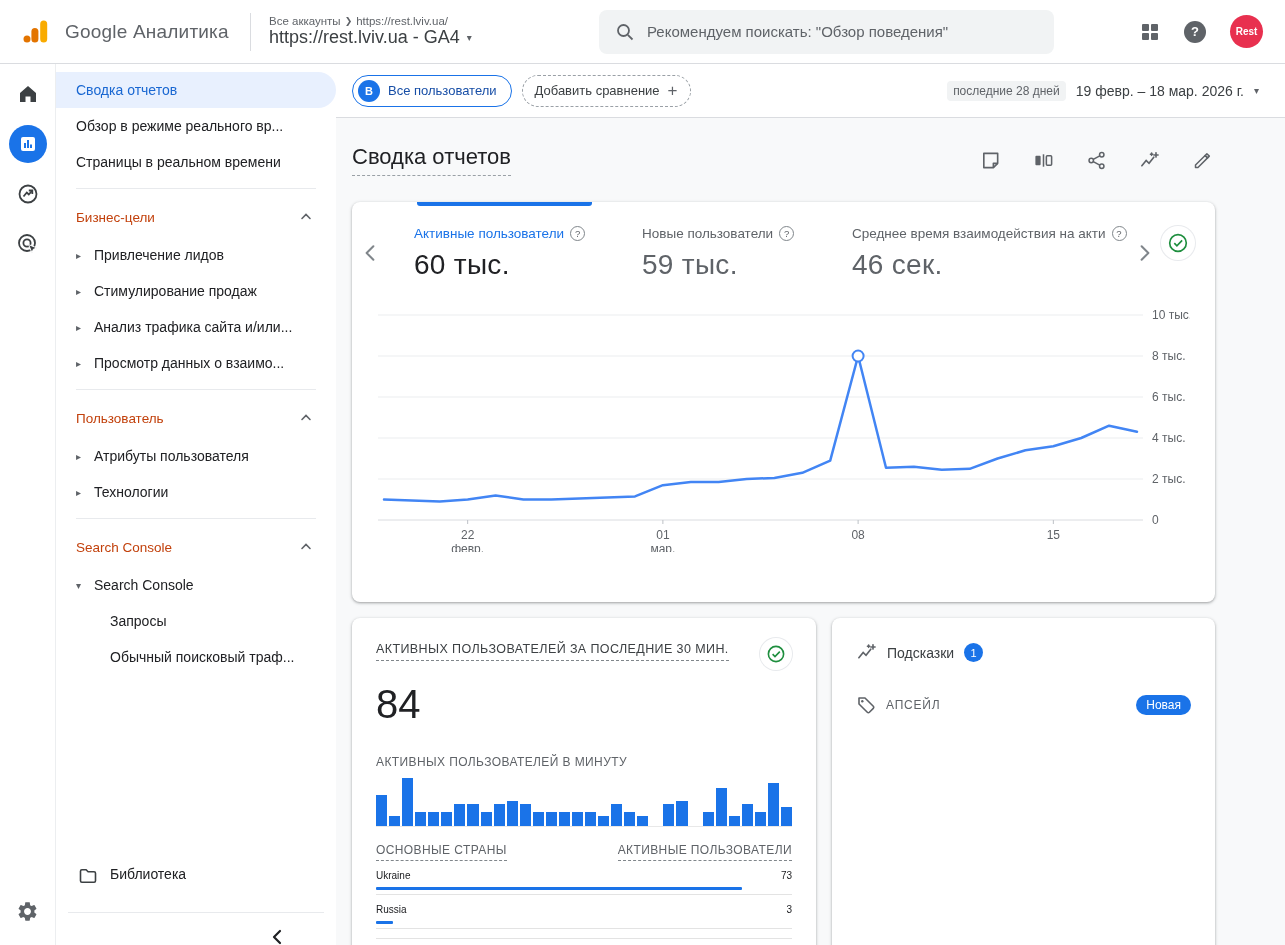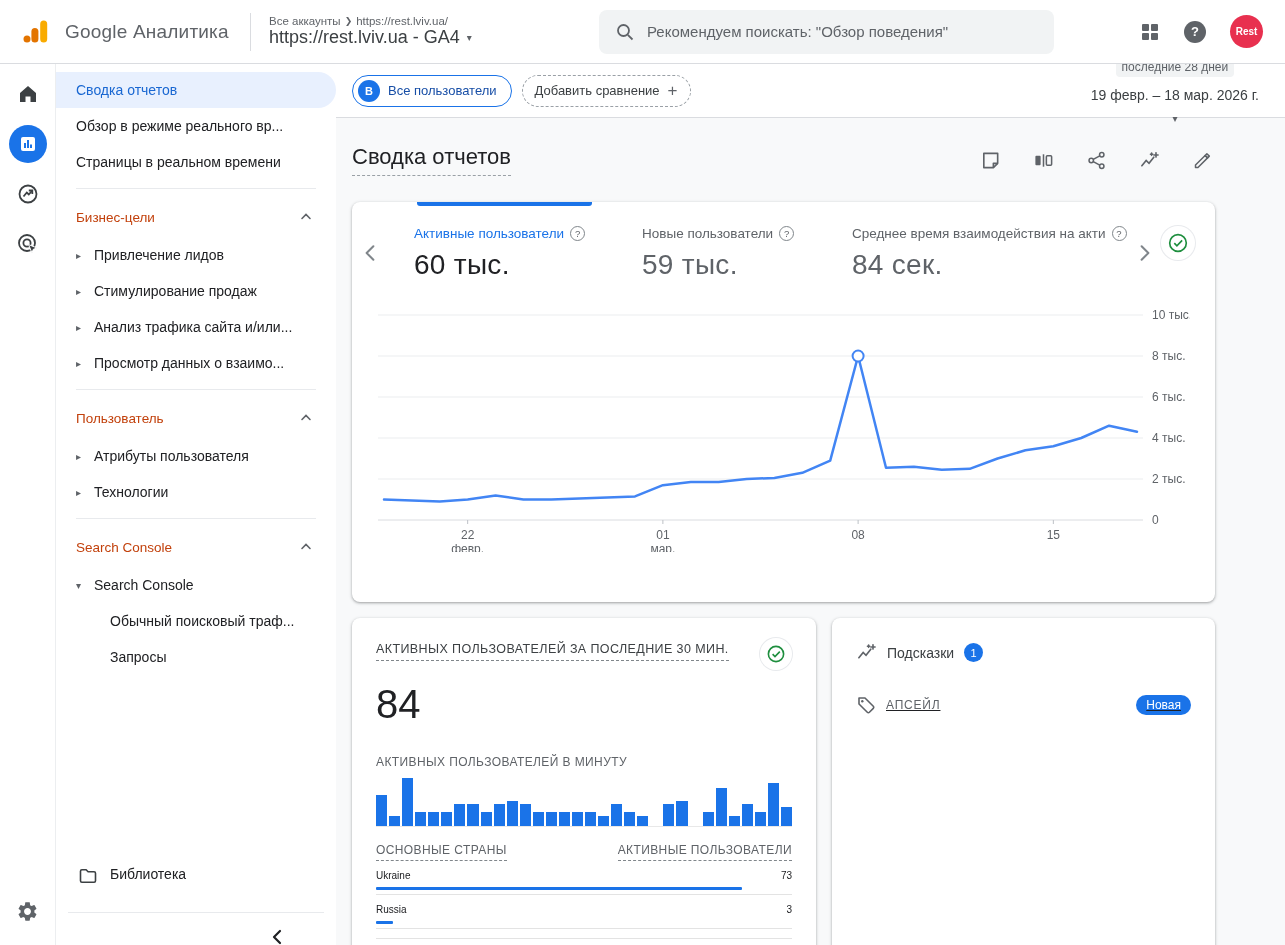--- a/index.html
+++ b/index.html
@@ -63,21 +63,21 @@
                display:flex; align-items:center; justify-content:space-between; padding:0 26px 0 16px; }
   .chips-left { display:flex; align-items:center; gap:10px; }
   .chip-all { display:flex; align-items:center; gap:8px; height:32px; padding:0 14px 0 5px;
               border:1px solid #1a73e8; border-radius:16px; background:#fff; cursor:pointer; }
   .chip-letter { width:22px; height:22px; border-radius:50%; background:#1a73e8; color:#fff;
                  font-size:11px; font-weight:bold; display:flex; align-items:center; justify-content:center; }
   .chip-all-label { font-size:13px; color:#174ea6; font-weight:500; }
   .chip-add { display:flex; align-items:center; gap:8px; height:32px; padding:0 12px;
               border:1px dashed #9aa0a6; border-radius:16px; color:#3c4043; font-size:13px; cursor:pointer; }
   .chip-plus { font-size:17px; color:#5f6368; }
-  .date-area { display:flex; align-items:center; gap:10px; cursor:pointer;flex-direction:column; }
+  .date-area { display:flex; align-items:center; gap:10px; cursor:pointer; }
   .date-preset { font-size:12px; color:#5f6368; background:#f1f3f4; border-radius:4px; padding:3px 6px; }
   .date-range { font-size:14px; color:#3c4043; }
 
   .title-row { height:84px; display:flex; align-items:center; justify-content:space-between; padding:0 72px 0 16px; }
   .page-title { font-size:22px; color:#202124; border-bottom:1px dashed #9aa0a6; padding-bottom:5px; }
   .title-actions { display:flex; align-items:center; gap:32px; }
   .ticon { cursor:pointer; display:flex; }
 
   .card { background:#fff; border-radius:8px; box-shadow:0 1px 2px rgba(60,64,67,.3),0 1px 3px 1px rgba(60,64,67,.15); }
   .cards-area { padding-left:16px; }
@@ -115,21 +115,21 @@
   .rt-th { font-size:12px; color:#5f6368; letter-spacing:.4px; border-bottom:1px dashed #80868b; padding-bottom:3px; }
   .rt-row { border-bottom:1px solid #e3e3e3; padding-top:9px; }
   .rt-line { display:flex; justify-content:space-between; font-size:10px; color:#202124; }
   .rt-bar { height:3px; background:#1a73e8; margin:6px 0 4px 0; border-radius:1px; }
 
   .ins-card { width:383px; height:420px; padding:24px; }
   .ins-head { display:flex; align-items:center; gap:10px; }
   .ins-title { font-size:14px; color:#3c4043; }
   .ins-badge { width:19px; height:19px; border-radius:50%; background:#1a73e8; color:#fff; font-size:11px;
                display:flex; align-items:center; justify-content:center; }
-  .ins-tag-row { display:flex; align-items:center; gap:10px; margin-top:32px;text-decoration:underline; }
+  .ins-tag-row { display:flex; align-items:center; gap:10px; margin-top:32px; }
   .ins-tag-label { font-size:12px; color:#5f6368; letter-spacing:.8px; }
   .ins-new { margin-left:auto; background:#1a73e8; color:#fff; font-size:12px; border-radius:11px; padding:3px 10px; }
   .ins-message { margin-top:22px; font-size:14.5px; font-weight:bold; color:#202124; cursor:pointer; }
 
   svg { display:block; }
   text { font-family:"Liberation Sans","DejaVu Sans",sans-serif; }
 </style>
 </head>
 <body>
 
@@ -274,24 +274,24 @@
           <span>Search Console</span>
           <svg class="sb-chevron" width="12" height="12" viewBox="0 0 12 12" fill="none" stroke="#5f6368" stroke-width="1.6" stroke-linecap="round">
             <polyline points="2,7.5 6,3.5 10,7.5"></polyline>
           </svg>
         </div>
         <div class="sb-row sb-child-expanded">
           <span class="sb-arrow">▾</span>
           <span>Search Console</span>
         </div>
         <div class="sb-row sb-grandchild">
+          <span>Запросы</span>
+        </div>
+        <div class="sb-row sb-grandchild">
           <span>Обычный поисковый траф...</span>
-        </div>
-        <div class="sb-row sb-grandchild">
-          <span>Запросы</span>
         </div>
       </div>
     <div class="sb-bottom">
       <div class="sb-library">
         <span>
           <svg width="20" height="20" viewBox="0 0 20 20" fill="none" stroke="#3c4043" stroke-width="1.6">
             <path d="M2.5 5.2c0-.8.6-1.4 1.4-1.4h4.2l2 2h6c.8 0 1.4.6 1.4 1.4v7.6c0 .8-.6 1.4-1.4 1.4H3.9c-.8 0-1.4-.6-1.4-1.4V5.2z"></path>
           </svg>
         </span>
         <span>Библиотека</span>
@@ -390,21 +390,21 @@
                 <span>Новые пользователи</span>
                 <span class="qmark">?</span>
               </div>
               <div class="metric-value">59 тыс.</div>
             </div>
             <div class="metric metric-m2">
               <div class="metric-label">
                 <span>Среднее время взаимодействия на акти</span>
                 <span class="qmark">?</span>
               </div>
-              <div class="metric-value">84 сек.</div>
+              <div class="metric-value">46 сек.</div>
             </div>
           </div>
         <span class="metrics-nav-r">
           <svg width="12" height="18" viewBox="0 0 10 16" fill="none" stroke="#80868b" stroke-width="1.8" stroke-linecap="round" stroke-linejoin="round">
             <polyline points="2,2 8,8 2,14"></polyline>
           </svg>
         </span>
         <span class="metrics-check">
           <svg width="24" height="24" viewBox="0 0 26 26" fill="none" stroke="#1e8e3e" stroke-width="1.8">
             <circle cx="13" cy="13" r="9"></circle>

